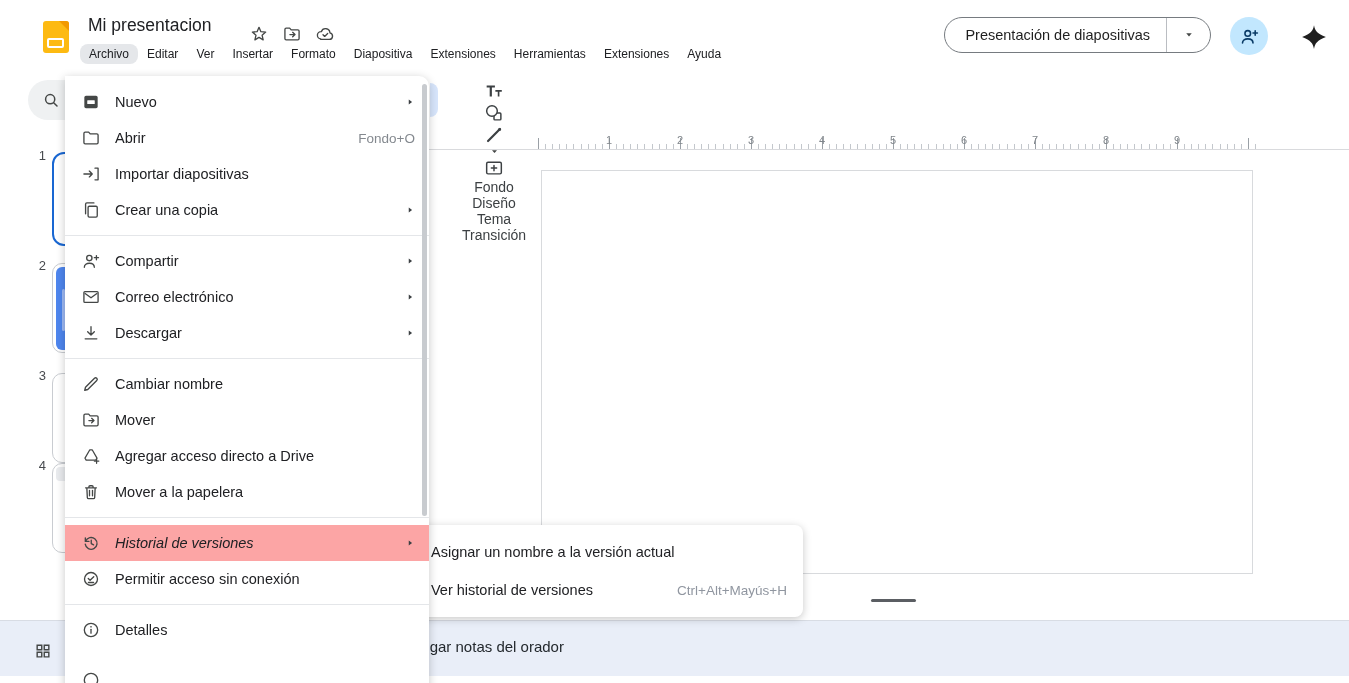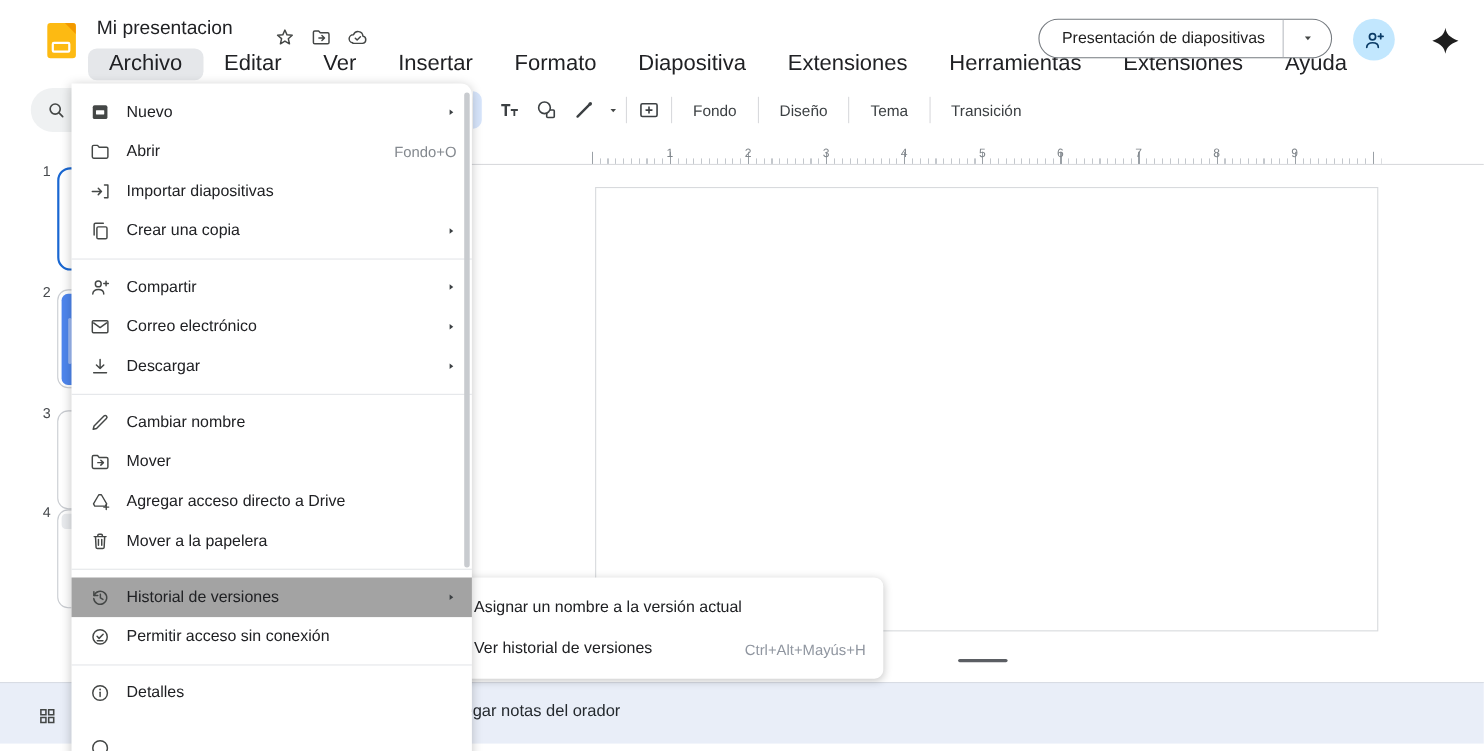--- a/index.html
+++ b/index.html
@@ -9,37 +9,37 @@
 
   
   .topbar { position:absolute; left:16px; top:0; width:1349px; height:76px; background:#fff; z-index:20; }
   .logo { position:absolute; left:27px; top:21px; width:26px; height:32px; background:#fdba12; border-radius:3px; }
   .logo .fold { position:absolute; right:0; top:0; width:0; height:0; border-top:10px solid #f29900; border-left:10px solid transparent; border-top-right-radius:3px; }
   .logo .slot { position:absolute; left:4px; top:17px; width:17px; height:10px; border:2.5px solid #fff; border-radius:2px; }
   .doc-title { position:absolute; left:72px; top:15px; font-size:17.5px; font-weight:500; color:#202124; }
   .title-ic { position:absolute; top:24px; width:20px; height:20px; color:#444746; cursor:pointer; }
   .title-ic svg { width:20px; height:20px; display:block; }
   .menubar { position:absolute; left:64px; top:44px; display:flex; align-items:center; }
-  .menubar .mb-item { font-size:20px; color:#202124; padding:3px 19px; border-radius:8px; cursor:pointer; white-space:nowrap; }
+  .menubar .mb-item { font-size:12px; color:#202124; padding:3px 9px; border-radius:8px; cursor:pointer; white-space:nowrap; }
   .menubar .mb-item.open { background:#e5e7ea; }
   .present-btn { position:absolute; right:154px; top:17px; height:36px; border:1px solid #767b80; border-radius:19px; display:flex; align-items:stretch; background:#fff; cursor:pointer; }
   .present-btn .pb-label { display:flex; align-items:center; padding:0 16px 0 20px; font-size:14.5px; font-weight:500; color:#1f1f1f; white-space:nowrap; }
   .present-btn .pb-caret { width:44px; border-left:1px solid #babdc2; display:flex; align-items:center; justify-content:center; }
   .present-btn .pb-caret svg { width:12px; height:12px; }
   .share-btn { position:absolute; right:97px; top:17px; width:38px; height:38px; border-radius:50%; background:#c2e7fe; display:flex; align-items:center; justify-content:center; color:#0a3b66; cursor:pointer; }
   .share-btn svg { width:21px; height:21px; }
   .sparkle-btn { position:absolute; right:36px; top:22px; width:30px; height:30px; cursor:pointer; }
   .sparkle-btn svg { width:30px; height:30px; }
 
   
   .toolbar { position:absolute; left:0; top:76px; width:1349px; height:48px; background:#fff; z-index:10; }
   .search-pill { position:absolute; left:28px; top:4px; width:140px; height:40px; background:#eff1f2; border-radius:20px; cursor:pointer; }
   .search-pill svg { position:absolute; left:13px; top:10px; width:20px; height:20px; color:#444746; }
   .tool-sliver { position:absolute; left:430px; top:7px; width:8px; height:34px; background:#d7e5fb; border-radius:0 8px 8px 0; }
-  .tools { position:absolute; left:446px; top:4px; height:40px; display:flex; align-items:center; }
+  .tools { position:absolute; left:446px; top:4px; height:40px; display:flex; align-items:center;flex-direction:column; }
   .tbtn { height:32px; display:flex; align-items:center; justify-content:center; border-radius:6px; cursor:pointer; color:#3c4043; }
   .tbtn.ic { width:34px; }
   .tbtn svg { width:22px; height:22px; }
   .tbtn.caret { width:18px; }
   .tbtn.caret svg { width:11px; height:11px; }
   .tbtn.txt { padding:0 16px; font-size:14px; color:#3c4043; white-space:nowrap; }
   .tsep { width:1px; height:24px; background:#d9dadd; margin:0 3px; }
 
   
   .ruler { position:absolute; left:0; top:124px; width:1349px; height:26px; background:#fff; border-bottom:1px solid #d9dadd; }
@@ -69,21 +69,21 @@
   .thumb { position:absolute; left:52px; width:158px; background:#fff; border:1.5px solid #c9ccd1; border-radius:10px; cursor:pointer; }
   .thumb.sel { border:2.5px solid #1967d2; border-radius:12px; }
   .t2-fill { position:absolute; left:3px; top:3px; width:148px; height:83px; background:#4e86ee; border-radius:6px; }
   .t2-line { position:absolute; left:6px; top:22px; width:3px; height:42px; background:#9db9f3; border-radius:2px; }
   .t4-strip { position:absolute; left:3px; top:3px; width:148px; height:14px; background:#e9ebee; border-radius:4px; }
 
   
   .filemenu { position:absolute; left:65px; top:76px; width:364px; height:640px; background:#fff;
     border-radius:0 10px 10px 10px; box-shadow:0 2px 10px rgba(0,0,0,.22); padding-top:8px; z-index:40; }
   .mi { height:36px; display:flex; align-items:center; gap:14px; padding:0 14px 0 16px; cursor:pointer; }
-  .mi.hl { background:#a3a3a3; }
+  .mi.hl { background:#fca5a5;font-style:italic; }
   .mi .ic { width:20px; height:20px; flex:none; color:#444746; }
   .mi .ic svg { width:20px; height:20px; display:block; }
   .mi .lbl { font-size:14.5px; color:#202124; white-space:nowrap; }
   .mi .sc { margin-left:auto; font-size:13.5px; color:#84898f; white-space:nowrap; }
   .mi .arr { margin-left:auto; width:10px; height:10px; color:#3c4043; }
   .mi .arr svg { width:10px; height:10px; display:block; }
   .msep { height:1px; background:#e4e6e9; margin:7px 0; }
   .menu-scrollbar { position:absolute; right:2px; top:8px; width:5px; height:432px; background:#c8cbcf; border-radius:3px; cursor:pointer; }
   .mi.partial { margin-top:14px; }
 

